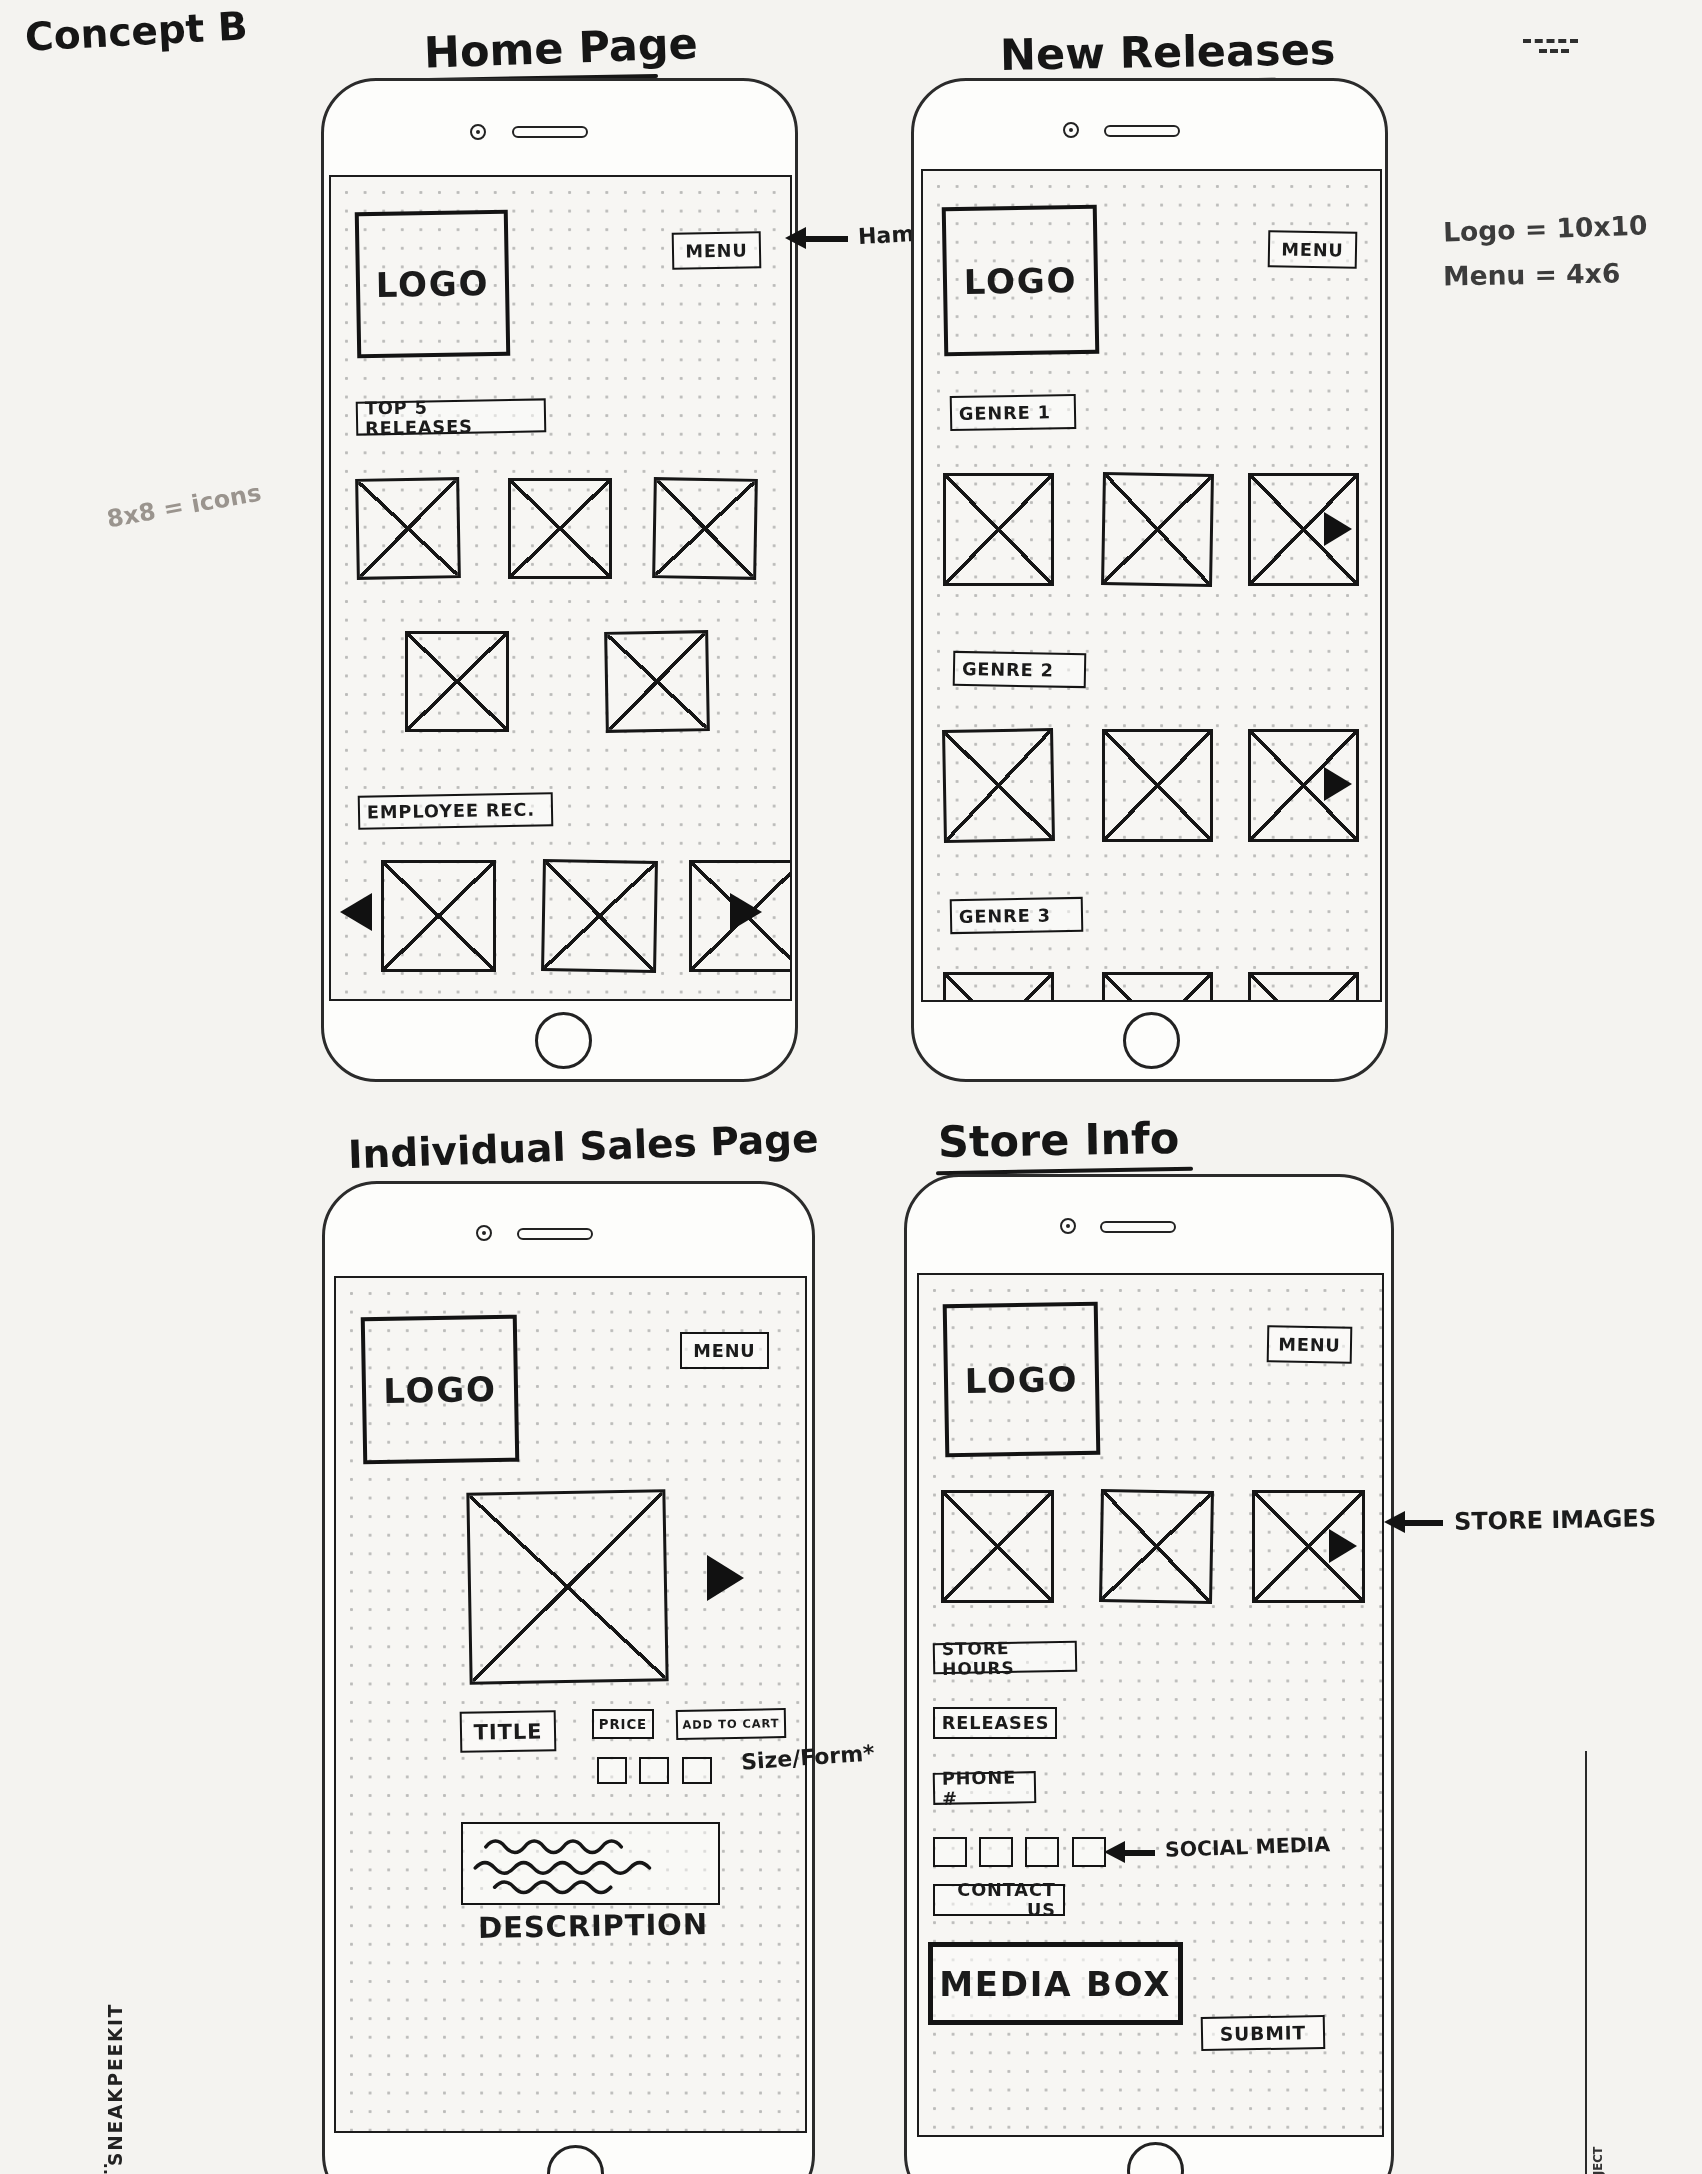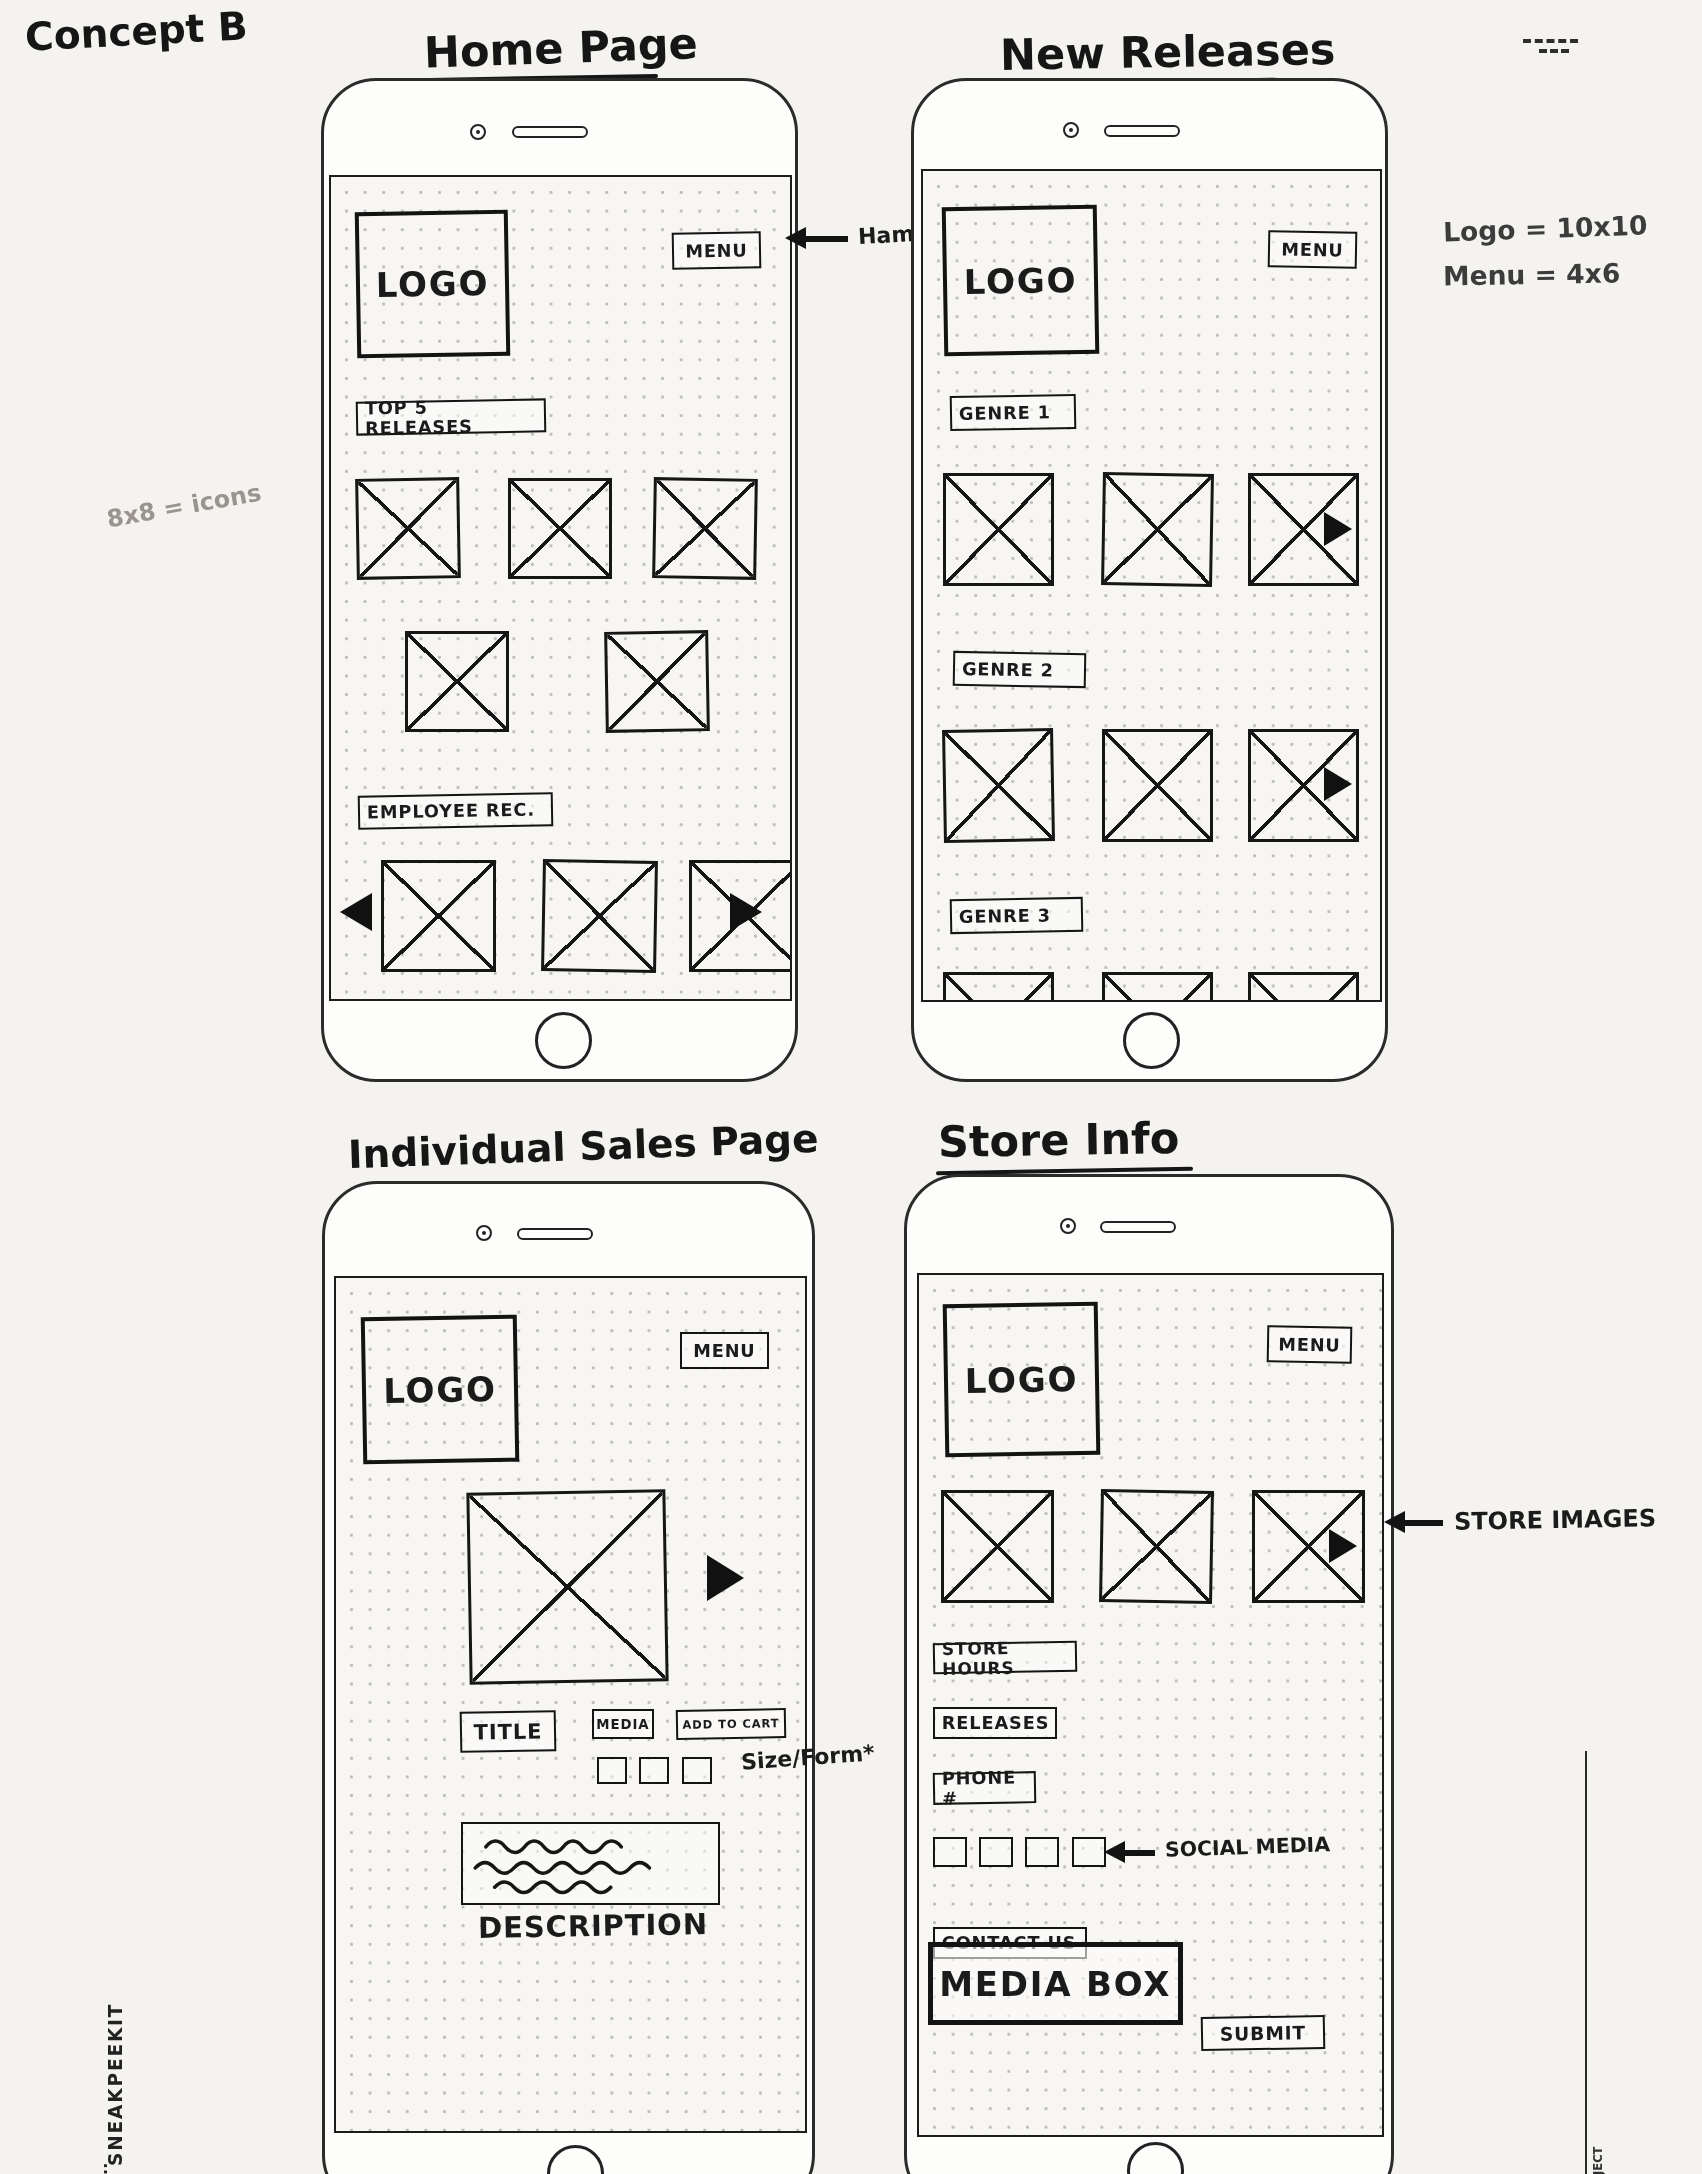--- a/index.html
+++ b/index.html
@@ -174,21 +174,21 @@
     <div class="screen" style="left:8.9px; top:92px; width:473px; height:857px;">
 
       <div class="logo-box" style="left:26px; top:38px; width:156px; height:147px;">LOGO</div>
 
       <div class="btnbox" style="left:344px; top:54px; width:89px; height:37px; font-size:17.7px;">MENU</div>
 
       <div class="xbox" style="left:132px; top:213px; width:199px; height:192px; transform:rotate(-1deg);"></div>
       <span class="tri-r big" style="left:371px; top:277px;"></span>
 
       <div class="btnbox" style="left:124px; top:433px; width:96px; height:41px; font-size:21px; transform:rotate(-1deg);">TITLE</div>
-      <div class="btnbox" style="left:256px; top:431px; width:62px; height:30px; font-size:13.3px;">MEDIA</div>
+      <div class="btnbox" style="left:256px; top:431px; width:62px; height:30px; font-size:13.3px;">PRICE</div>
       <div class="btnbox" style="left:340px; top:431px; width:110px; height:30px; font-size:11.5px; transform:rotate(-1deg);">ADD TO CART</div>
 
       <div class="sq" style="left:261px; top:479px; width:30px; height:26.6px;"></div>
       <div class="sq" style="left:303px; top:479px; width:30px; height:26.6px;"></div>
       <div class="sq" style="left:346px; top:479px; width:30px; height:26.6px;"></div>
 
       <div class="sq" style="left:125px; top:544px; width:259px; height:83px;">
         <svg width="100%" height="100%" viewBox="0 0 290 90" preserveAspectRatio="none">
           <path d="M26 26 q11 -13 22 0 t22 0 t22 0 t22 0 t22 0 t22 0 t22 0" fill="none" stroke="#161616" stroke-width="4" stroke-linecap="round"></path>
           <path d="M14 50 q11 -12 22 0 t22 0 t22 0 t22 0 t22 0 t22 0 t22 0 t22 0 t22 0" fill="none" stroke="#161616" stroke-width="4" stroke-linecap="round"></path>
@@ -223,21 +223,21 @@
       <div class="tag" style="left:14px; top:497px; width:103px; height:32px; font-size:17.7px; transform:rotate(-1deg);">PHONE #</div>
 
       <div class="sq" style="left:14px;  top:562px; width:34px; height:30px;"></div>
       <div class="sq" style="left:60px;  top:562px; width:34px; height:30px;"></div>
       <div class="sq" style="left:106px; top:562px; width:34px; height:30px;"></div>
       <div class="sq" style="left:153px; top:562px; width:34px; height:30px;"></div>
 
       <div class="arrowbar" style="left:206px; top:575px; width:30px;"></div>
       <div class="hand" style="position:absolute; left:246px; top:560px; font-size:20.4px; transform:rotate(-2deg);">SOCIAL MEDIA</div>
 
-      <div class="tag" style="left:14px; top:652px; width:154px; height:32px; font-size:17.7px;text-align:right;">CONTACT US</div>
+      <div class="tag" style="left:14px; top:609px; width:132px; height:32px; font-size:17.7px;text-align:right;">CONTACT US</div>
 
       <div class="btnbox" style="left:8.9px; top:667px; width:255px; height:83px; font-size:34px; border-width:5.3px; letter-spacing:1.8px;">MEDIA BOX</div>
 
       <div class="btnbox" style="left:282px; top:741px; width:124px; height:34px; font-size:18.6px; transform:rotate(-1deg);">SUBMIT</div>
     </div>
   </div>
 
   <div class="arrowbar" style="left:1404px; top:1520px; width:39px;"></div>
   <div class="hand" style="position:absolute; left:1454px; top:1506px; font-size:24px; transform:rotate(-1deg);">STORE IMAGES</div>
 

